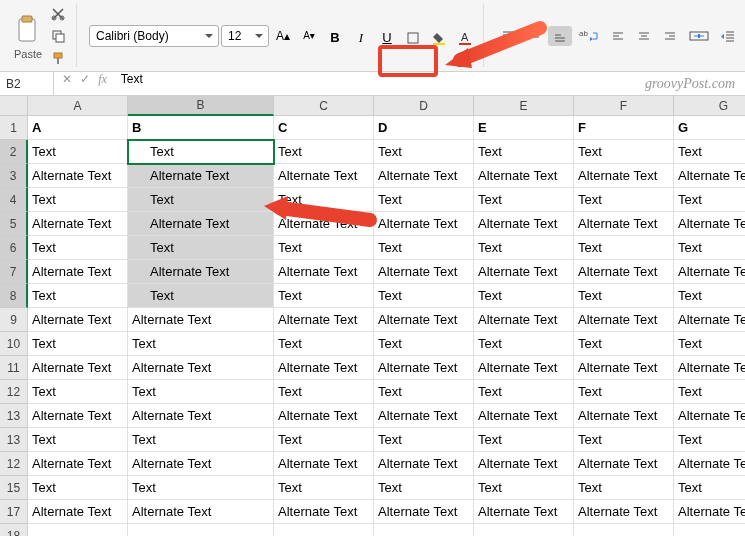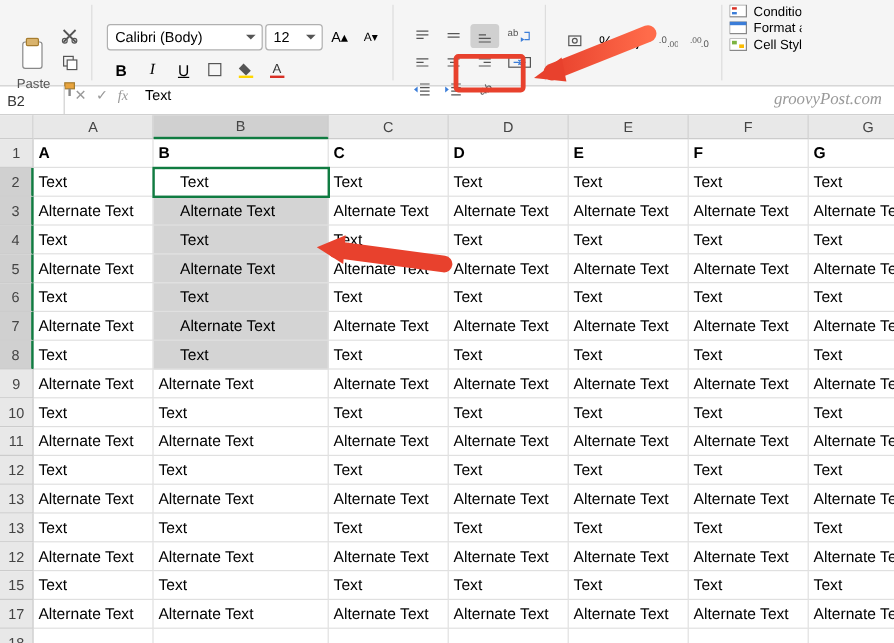--- a/index.html
+++ b/index.html
@@ -1,18 +1,18 @@
 <!DOCTYPE html>
 <html><head>
 <meta charset="utf-8">
 <style>
 * { box-sizing: border-box; margin: 0; padding: 0; }
 body { font-family: -apple-system, "Segoe UI", sans-serif; font-size: 13px; background: #fff; width: 745px; height: 536px; overflow: hidden; position: relative; }
 .ribbon { background: #f5f5f5; border-bottom: 1px solid #d0d0d0; padding: 4px 6px; display: flex; gap: 6px; height: 72px; }
-.rgroup { display: flex; flex-direction: column; gap: 2px; padding: 16px 6px; border-right: 1px solid #ddd; }
+.rgroup { display: flex; flex-direction: row; gap: 2px; padding: 16px 6px; border-right: 1px solid #ddd; }
 .rrow { display: flex; gap: 2px; align-items: center; }
 .rbtn { width: 24px; height: 20px; display: flex; align-items: center; justify-content: center; border-radius: 3px; cursor: pointer; }
 .paste-area { display: flex; flex-direction: column; align-items: center; gap: 0; justify-content: center; }
 .paste-icon { width: 32px; height: 36px; display: flex; align-items: center; justify-content: center; }
 .paste-label { font-size: 11px; color: #555; }
 .selectbox { border: 1px solid #b0b0b0; border-radius: 3px; padding: 2px 18px 2px 6px; font-size: 12px; background: #fff; position: relative; height: 22px; display: flex; align-items: center; }
 .selectbox::after { content: ""; position: absolute; right: 5px; top: 50%; margin-top: -2px; border: 4px solid transparent; border-top-color: #555; }
 .font-sel { width: 130px; }
 .size-sel { width: 48px; }
 .num-sel { width: 110px; }

